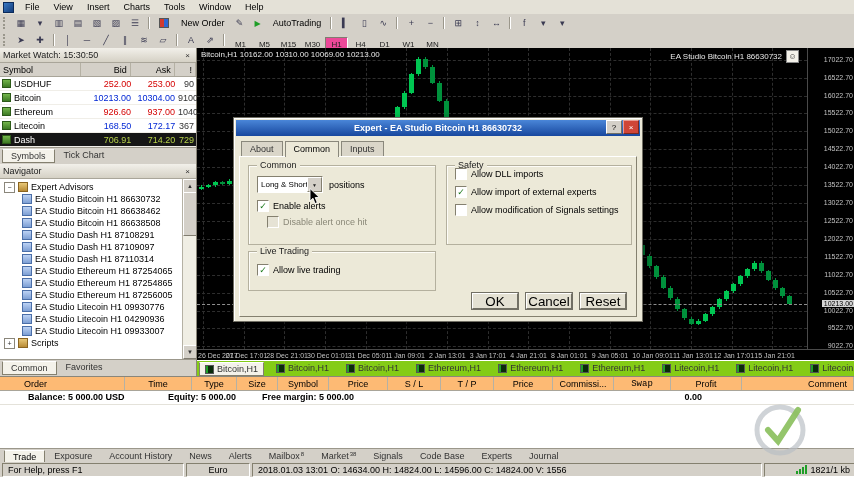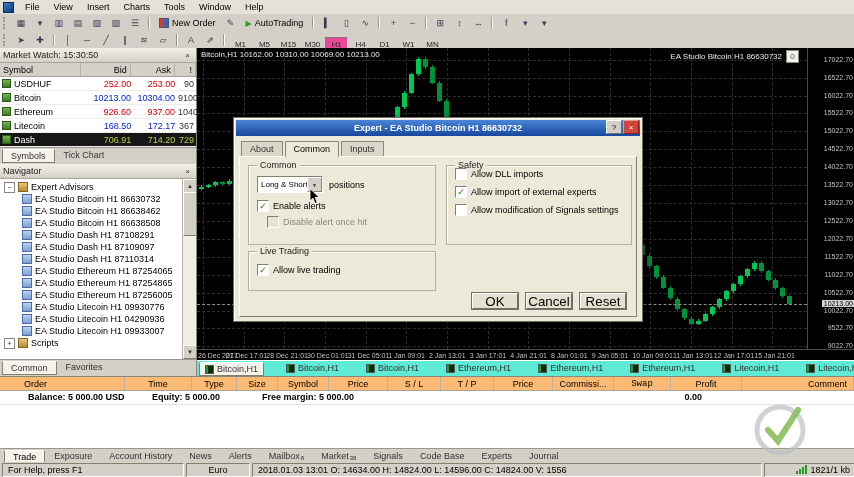--- a/index.html
+++ b/index.html
@@ -5,21 +5,21 @@
   html,body{margin:0;padding:0;background:#666;}
   #app{position:relative;width:854px;height:477px;background:#d4d0c8;font-family:"Liberation Sans",sans-serif;font-size:9px;color:#000;overflow:hidden;}
   
   #menubar{position:absolute;left:0;top:0;width:854px;height:14px;background:#e4e1d7;border-bottom:1px solid #b9b5a8;display:flex;align-items:center;}
   .logo{width:9px;height:9px;margin:0 4px 0 3px;background:linear-gradient(135deg,#3a79c4,#123c7a);border:1px solid #0b2a5a;}
   .menu-item{padding:1px 7px;cursor:default;}
   #toolbar1{position:absolute;left:0;top:14px;width:854px;height:18px;background:#d4d0c8;border-bottom:1px solid #b9b5a8;display:flex;align-items:center;gap:1px;}
   #toolbar2{position:absolute;left:0;top:32px;width:854px;height:16px;background:#d4d0c8;border-bottom:1px solid #9b978b;display:flex;align-items:center;gap:1px;}
   .grip{width:3px;height:12px;margin:0 3px;border-left:2px dotted #9a978c;}
   .tbtn{min-width:16px;height:14px;display:flex;align-items:center;justify-content:center;font-size:9px;color:#3a3a52;border:1px solid transparent;}
-  .tbtn.wide{padding:0 4px;gap:3px;color:#000;text-align:center;}
+  .tbtn.wide{padding:0 4px;gap:12px;color:#000;text-align:center;}
   .tsep{width:1px;height:12px;background:#9b978b;margin:0 3px;border-right:1px solid #fff;}
   .no-ico{width:8px;height:8px;background:linear-gradient(90deg,#d23b2e 50%,#2e66d2 50%);border:1px solid #555;}
   .play{color:#1f9e27;font-size:8px;}
   .tf{min-width:17px;height:12px;display:flex;align-items:center;justify-content:center;font-size:8px;padding:0 2px;color:#222;border:1px solid transparent;margin-top:8px;}
   .tf.active{background:#ec4899;border:1px solid;border-color:#807c70 #fff #fff #807c70;}
   
   #main{position:absolute;left:0;top:48px;width:854px;height:328px;display:flex;}
   #leftcol{width:196px;height:328px;border-right:1px solid #8a867a;display:flex;flex-direction:column;background:#fff;}
   .panel-title{height:14px;background:linear-gradient(#f2f0ea,#d5d1c5);border-bottom:1px solid #a9a599;display:flex;align-items:center;padding:0 3px;color:#222;}
   .panel-title .t{flex:1;}
@@ -63,21 +63,21 @@
   .vgrid{position:absolute;top:0;height:301px;border-left:1px dashed #2e2e2e;}
   .plabel{position:absolute;right:3px;font-size:7px;color:#c2c2c2;}
   .tlabel{position:absolute;top:2px;font-size:7px;color:#c2c2c2;white-space:nowrap;}
   .wick,.cbody{position:absolute;}
   .curline{position:absolute;left:0;width:610px;border-top:1px dashed #8f8f8f;}
   .curtag{position:absolute;right:1px;background:#d4d4d4;color:#000;font-size:7px;padding:0 2px;}
   #ohlc{position:absolute;left:4px;top:2px;color:#e8e8e8;font-size:8px;}
   #ealabel{position:absolute;right:56px;top:2px;color:#e8e8e8;font-size:8px;display:flex;align-items:center;gap:4px;}
   .smiley{width:11px;height:11px;background:#f4f2ea;border:1px solid #888;display:flex;align-items:center;justify-content:center;font-size:8px;color:#333;}
   
-  #charttabs{height:14px;background:#5eead4;border-top:1px solid #fff;display:flex;align-items:flex-start;padding:1px 2px 0 2px;gap:17px;overflow:hidden;}
+  #charttabs{height:14px;background:#84cc16;border-top:1px solid #fff;display:flex;align-items:flex-start;padding:1px 2px 0 2px;gap:7px;overflow:hidden;}
   .ctab{display:flex;align-items:center;gap:3px;padding:1px 5px;color:#333;white-space:nowrap;}
   .ctab.active{background:#f4f2ea;border:1px solid #84806f;border-top-color:#fff;}
   .ctab-ico{width:7px;height:7px;background:#0a2a0a;border:1px solid #555;box-shadow:inset 2px 0 0 #1f9e27;}
   
   #dialog{position:absolute;left:36px;top:69px;width:408px;height:203px;background:#ece9d8;border:1px solid #716f64;box-shadow:inset 1px 1px 0 #fff,3px 3px 8px rgba(0,0,0,.55);z-index:20;}
   #dlg-title{position:absolute;left:2px;top:2px;right:2px;height:16px;background:linear-gradient(180deg,#4a86d8,#17479e);color:#fff;font-weight:bold;display:flex;align-items:center;justify-content:center;}
   .dlg-ctl{position:absolute;top:2px;width:14px;height:12px;display:flex;align-items:center;justify-content:center;font-size:8px;border:1px solid;border-color:#fff #716f64 #716f64 #fff;background:#d4d0c8;color:#000;}
   #dlg-help{right:20px;}
   #dlg-close{right:3px;background:#cf4537;color:#fff;border-color:#e89a92 #7c271e #7c271e #e89a92;}
   #dlg-tabs{position:absolute;left:7px;top:23px;display:flex;}
@@ -103,25 +103,25 @@
   .cbx.disabled .txt{color:#8a8878;}
   .cbx.disabled .box{background:#e6e3d5;}
   #dlg-buttons{position:absolute;right:10px;bottom:7px;display:flex;gap:8px;}
   .pbtn{width:46px;height:16px;background:#e4e1d3;border:1px solid;border-color:#fff #716f64 #716f64 #fff;box-shadow:0 0 0 1px #716f64;display:flex;align-items:center;justify-content:center;}
   
   #terminal{position:absolute;left:0;top:376px;width:854px;height:72px;background:#fff;border-top:1px solid #8a867a;}
   #term-hdr{display:flex;height:13px;background:#fdba74;border-bottom:1px solid #a9a599;align-items:center;}
   .th{border-right:1px solid #b5b1a4;height:100%;display:flex;align-items:center;justify-content:center;white-space:nowrap;overflow:hidden;}
   #balrow{position:relative;height:13px;border-bottom:1px solid #e4e2da;font-weight:bold;}
   #balrow span{position:absolute;top:1px;}
-  #b-bal{left:28px;} #b-eq{left:152px;} #b-fm{left:262px;}
+  #b-bal{left:28px;} #b-eq{left:168px;} #b-fm{left:262px;}
   #b-pf{left:620px;width:82px;text-align:right;}
   
   #termtabs{position:absolute;left:0;top:448px;width:854px;height:14px;background:#d4d0c8;border-top:1px solid #9b978b;display:flex;align-items:flex-start;padding:1px 2px 0 4px;gap:1px;}
-  .ttab{padding:1px 8px;color:#333;display:flex;align-items:flex-end;}
+  .ttab{padding:1px 8px;color:#333;display:flex;align-items:flex-start;}
   .ttab.active{background:#f4f2ea;border:1px solid #84806f;border-top-color:#fff;color:#000;}
   .badge{font-size:6px;margin-left:1px;color:#333;}
   
   #statusbar{position:absolute;left:0;top:462px;width:854px;height:15px;background:#d4d0c8;display:flex;align-items:center;gap:2px;padding:0 2px;}
   .seg{height:12px;border:1px solid;border-color:#84806f #fff #fff #84806f;display:flex;align-items:center;padding:0 5px;white-space:nowrap;overflow:hidden;}
   #seg-help{width:170px;} #seg-acct{width:52px;justify-content:center;} #seg-quote{flex:1;} #seg-net{width:80px;justify-content:flex-end;gap:3px;}
   .bars{display:flex;align-items:flex-end;gap:1px;}
   .bars i{display:block;width:2px;background:#1f9e27;}
   
   #cursor{position:absolute;left:309px;top:188px;z-index:60;}

